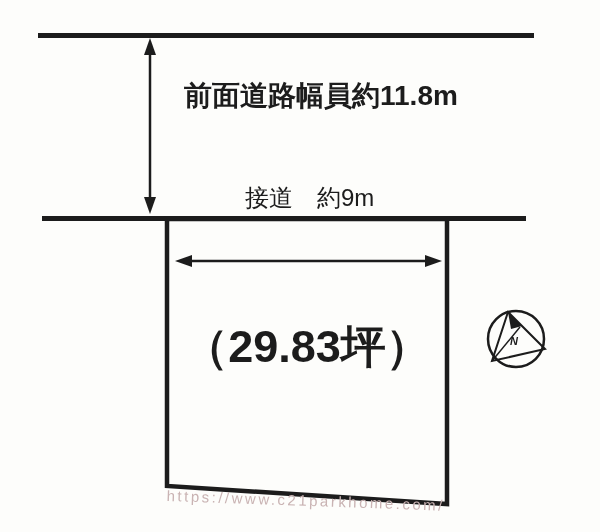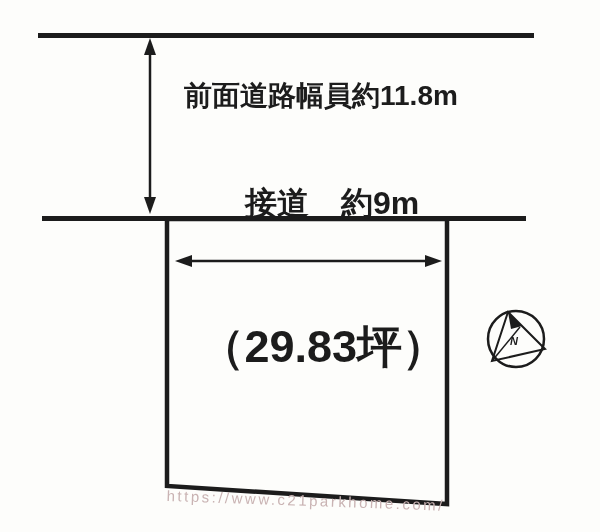--- a/index.html
+++ b/index.html
@@ -28,42 +28,41 @@
   }
   .road-width-label {
     left: 184px;
     top: 77px;
     font-size: 28px;
     font-weight: 700;
   }
   .frontage-label {
     left: 245px;
     top: 182px;
-    font-size: 32px;
-    font-weight: 700;
+    font-size: 24px;
+    font-weight: 400;
   }
   .area-block {
     position: absolute;
     left: 167px;
     top: 322px;
     width: 280px;
     text-align: center;
     line-height: 1.0;
   }
   .area-sqm {
     font-size: 50px;
     font-weight: bold;
     line-height: 52px;
     letter-spacing: 1px;
   }
   .area-tsubo {
     font-size: 45px;
     font-weight: bold;
     line-height: 50px;
-    text-align: right;
   }
   .watermark {
     position: absolute;
     left: 167px;
     top: 487px;
     font-size: 15px;
     letter-spacing: 2.5px;
     color: #c9b3b3;
     transform: rotate(2deg);
     transform-origin: left top;

